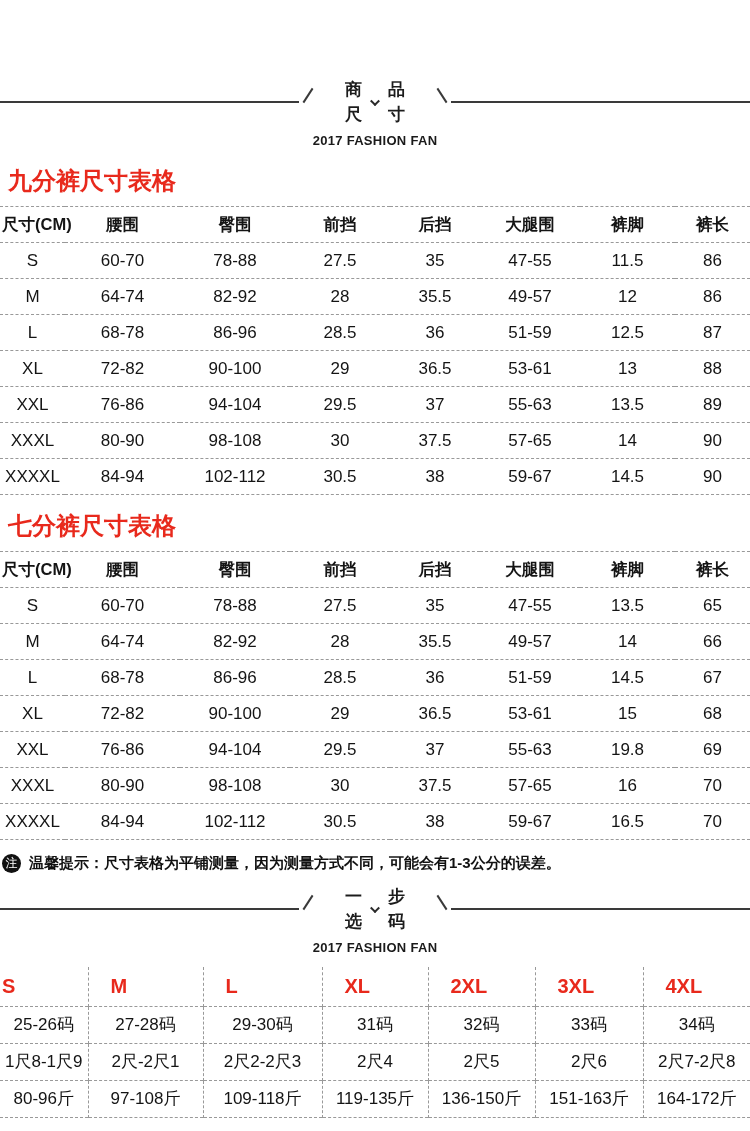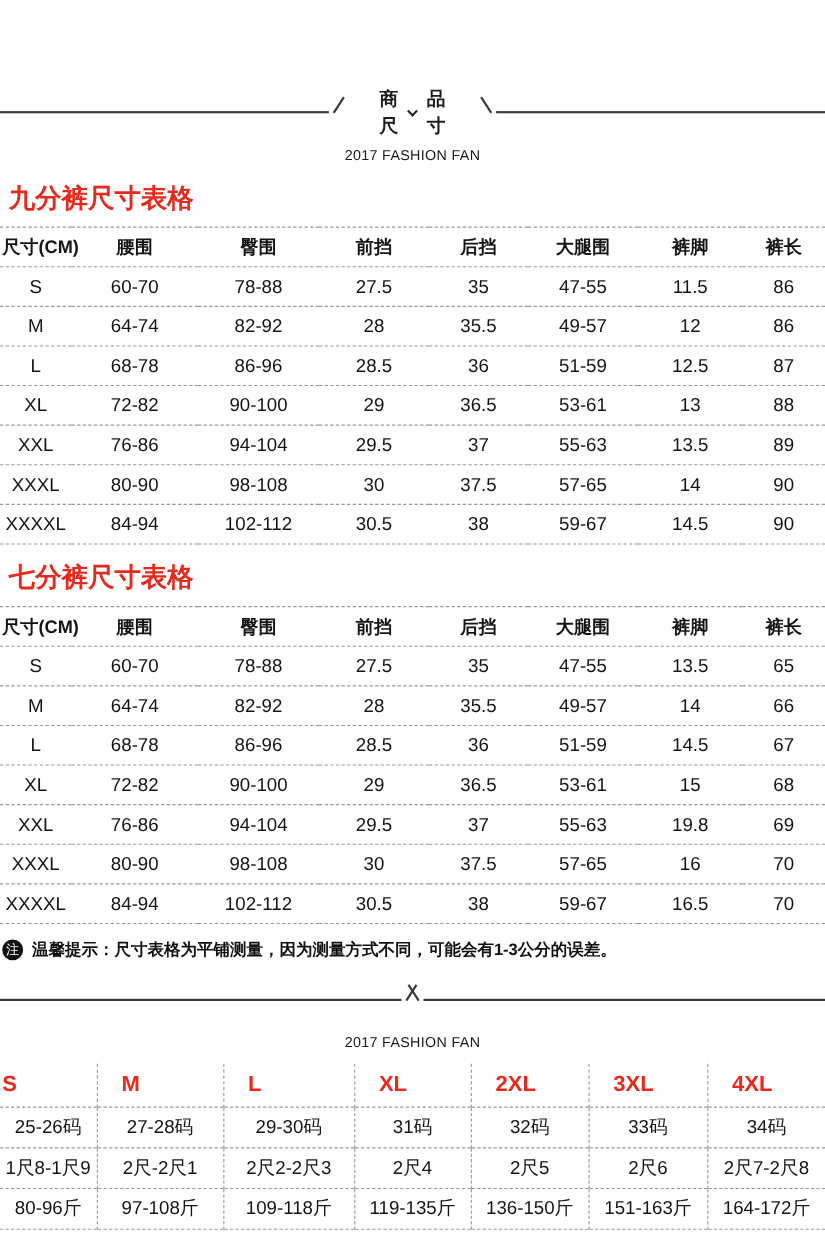--- a/index.html
+++ b/index.html
@@ -26,21 +26,21 @@
   .hline{flex:1;height:2px;background:var(--line);}
   .tick{width:2px;height:17px;background:var(--line);flex:0 0 auto;}
   .tick-left{transform:translateY(-7px) rotate(33deg);margin-left:8px;}
   .tick-right{transform:translateY(-7px) rotate(-33deg);margin-right:8px;}
   .div-center{position:relative;width:108px;margin:0 12px;flex:0 0 auto;}
   .div-line{display:flex;justify-content:center;font-size:17px;font-weight:700;line-height:25px;color:#1c1c1c;}
   .div-line span{letter-spacing:26px;margin-right:-26px;white-space:nowrap;}
   .chevron{position:absolute;left:50%;top:50%;width:7px;height:7px;
     border-left:2px solid #2a2a2a;border-bottom:2px solid #2a2a2a;
     transform:translate(-50%,-62%) rotate(-45deg);}
-  .div-sub{text-align:center;font-size:13px;letter-spacing:.3px;margin-top:5px;color:#1a1a1a;font-weight:400;}
+  .div-sub{text-align:center;font-size:13px;letter-spacing:.3px;margin-top:5px;color:#1a1a1a;font-weight:700;}
 
   
   .section-title{color:var(--red);font-size:24px;font-weight:700;margin:18px 0 10px 8px;line-height:30px;}
   .section-title.second{margin-top:16px;}
 
   
   table{border-collapse:collapse;table-layout:fixed;}
   .spec-table{width:750px;}
   .spec-table tr{border-bottom:1px dashed var(--dash);}
   .spec-table thead tr{border-top:1px dashed var(--dash);}
@@ -281,20 +281,29 @@
 
   <div class="note">
     <span class="note-icon">注</span>
     <span class="note-text">温馨提示：尺寸表格为平铺测量，因为测量方式不同，可能会有1-3公分的误差。</span>
   </div>
 
   <section class="divider second">
     <div class="div-row">
       <div class="hline"></div>
       <div class="tick tick-left"></div>
+      <div class="div-center">
+        <div class="div-line">
+            <span>一步</span>
+          </div>
+        <span class="chevron"></span>
+        <div class="div-line">
+            <span>选码</span>
+          </div>
+      </div>
       <div class="tick tick-right"></div>
       <div class="hline"></div>
     </div>
     <div class="div-sub">2017 FASHION FAN</div>
   </section>
 
   <table class="select-table">
       <thead>
         <tr>
           <th>S</th>

